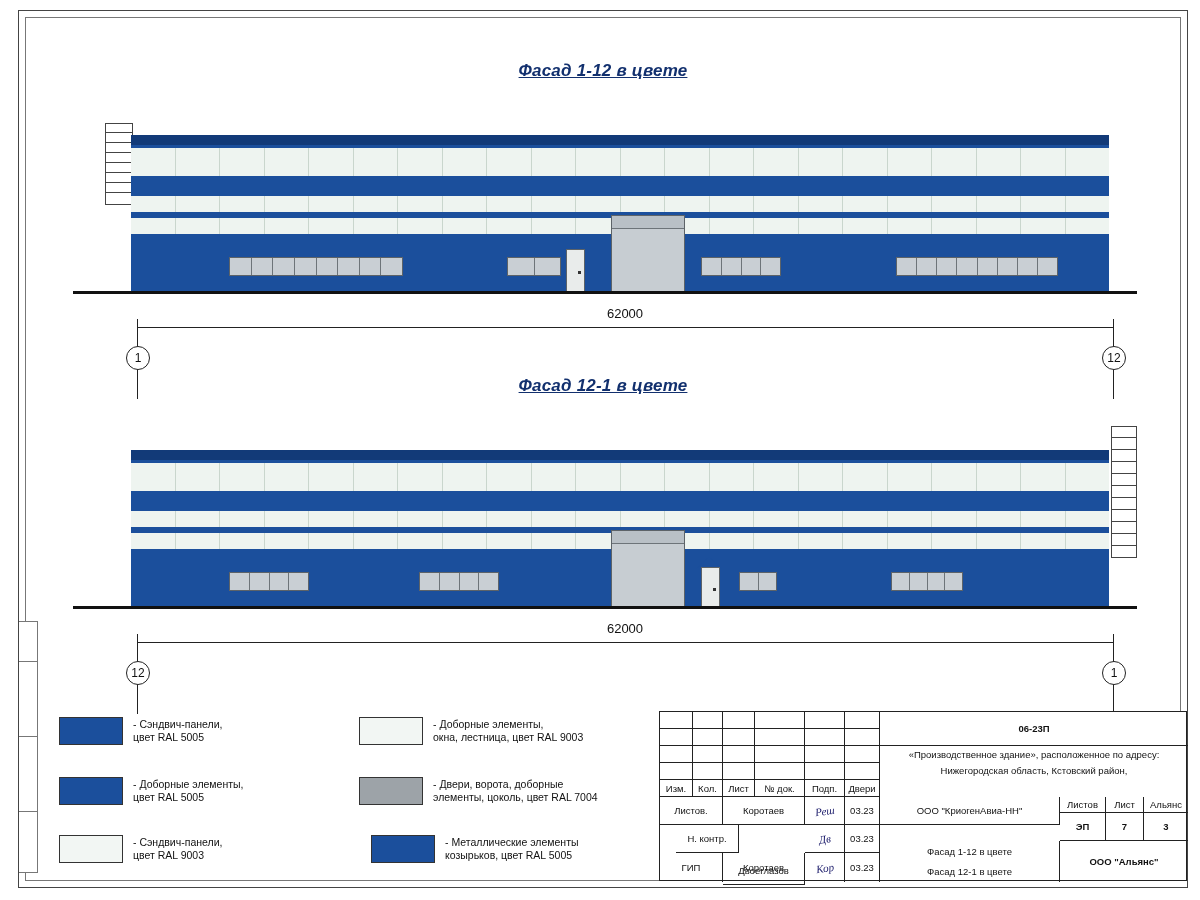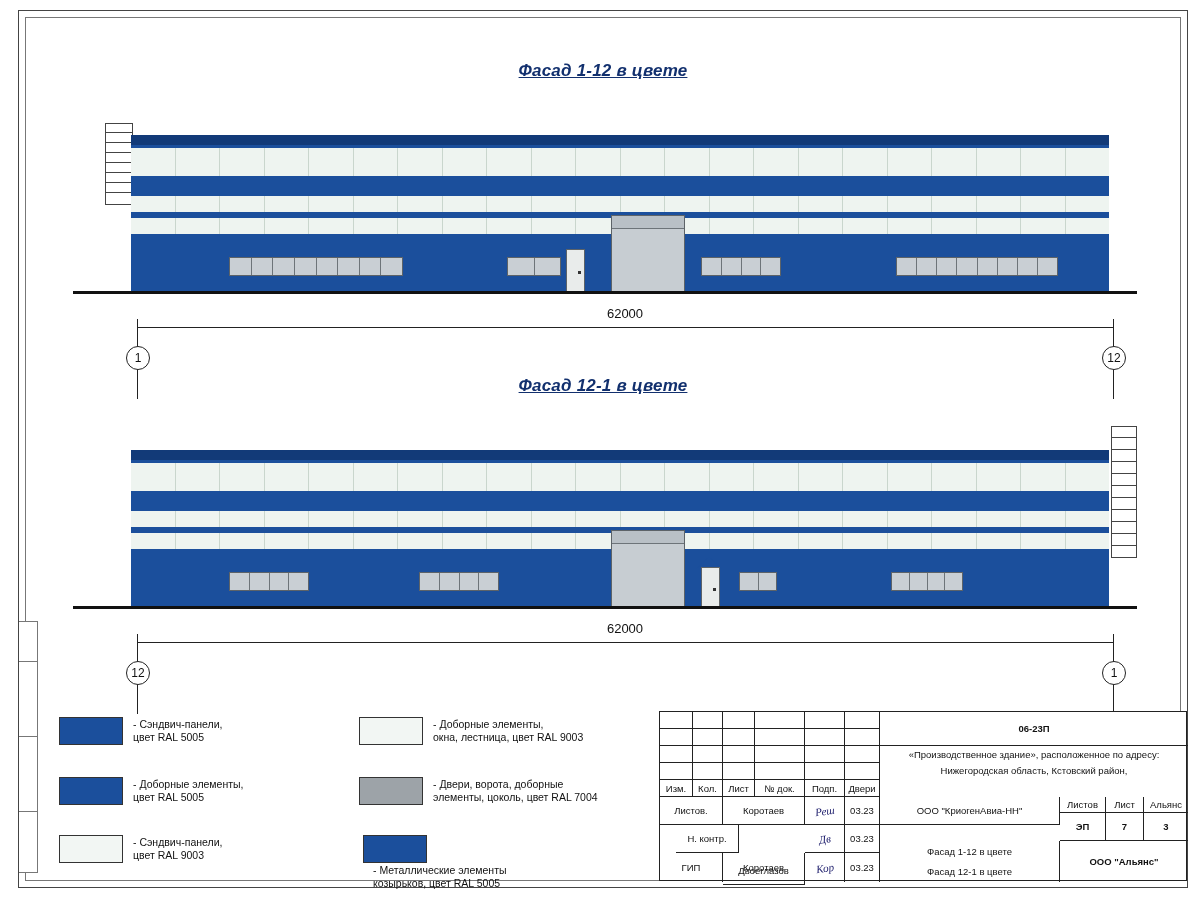--- a/index.html
+++ b/index.html
@@ -404,21 +404,21 @@
     <div class="lg-item" style="left:340px;top:76px;">
       <div class="sw" style="background:#9da3a8;"></div>
       <div class="lg-txt">- Двери, ворота, доборные
   элементы, цоколь, цвет RAL 7004</div>
     </div>
     <div class="lg-item" style="left:40px;top:134px;">
       <div class="sw" style="background:#f2f6f3;"></div>
       <div class="lg-txt">- Сэндвич-панели,
   цвет RAL 9003</div>
     </div>
-    <div class="lg-item" style="left:344px;top:134px;flex-direction:column;">
+    <div class="lg-item" style="left:352px;top:134px;">
       <div class="sw" style="background:#1b4f9c;"></div>
       <div class="lg-txt">- Металлические элементы
   козырьков, цвет RAL 5005</div>
     </div>
   </div>
 
   <div class="stamp" style="left:640px;top:700px;width:528px;height:170px;">
 
     <div class="cell" style="left:0;top:0;width:33px;height:17px;"></div>
     <div class="cell" style="left:33px;top:0;width:30px;height:17px;"></div>

